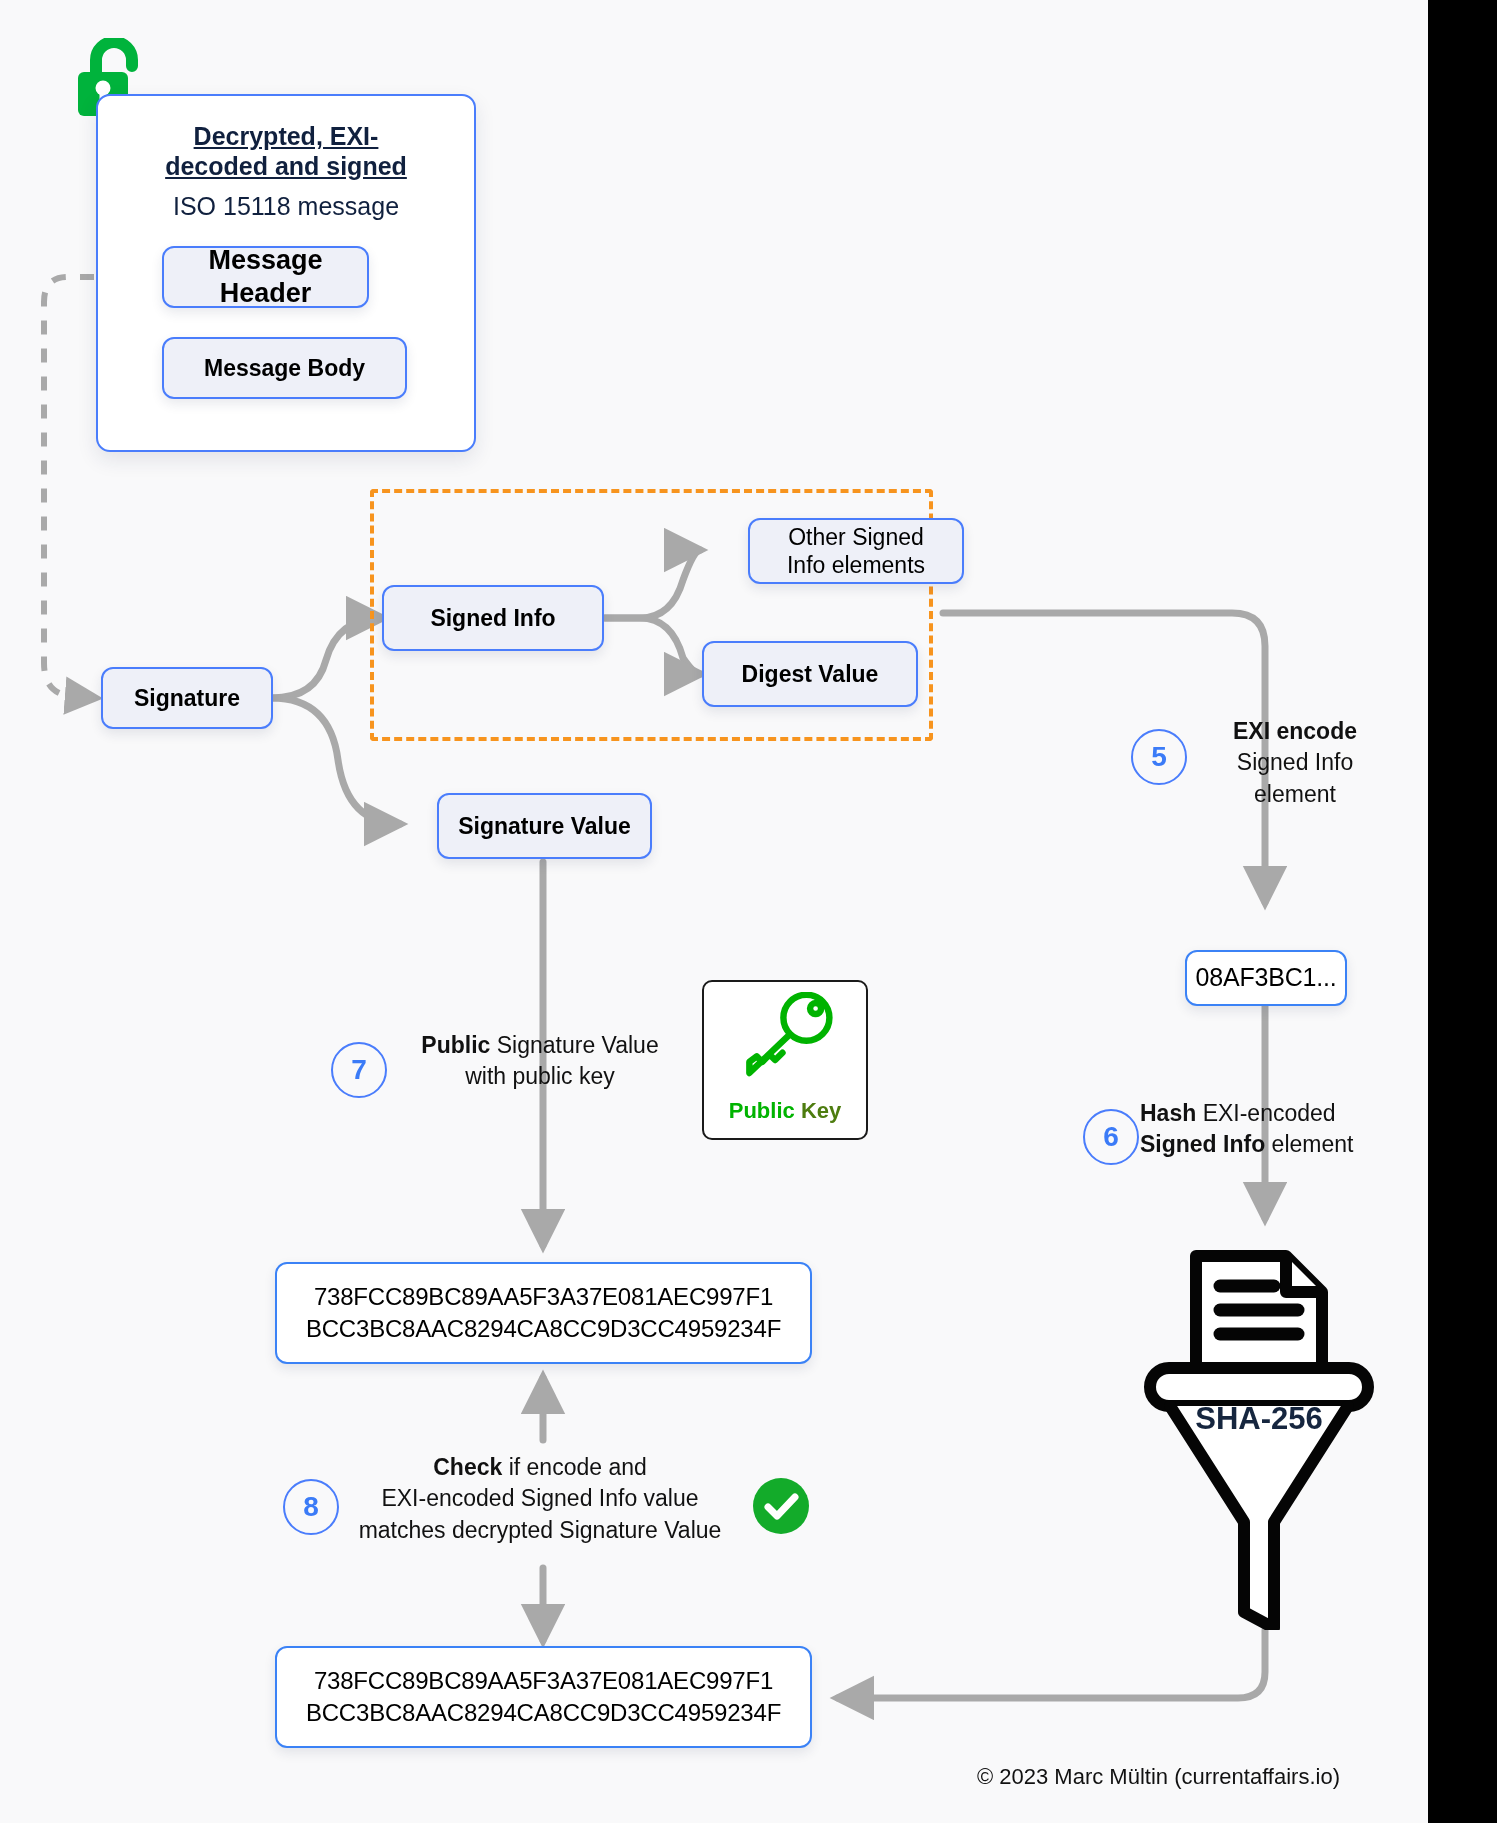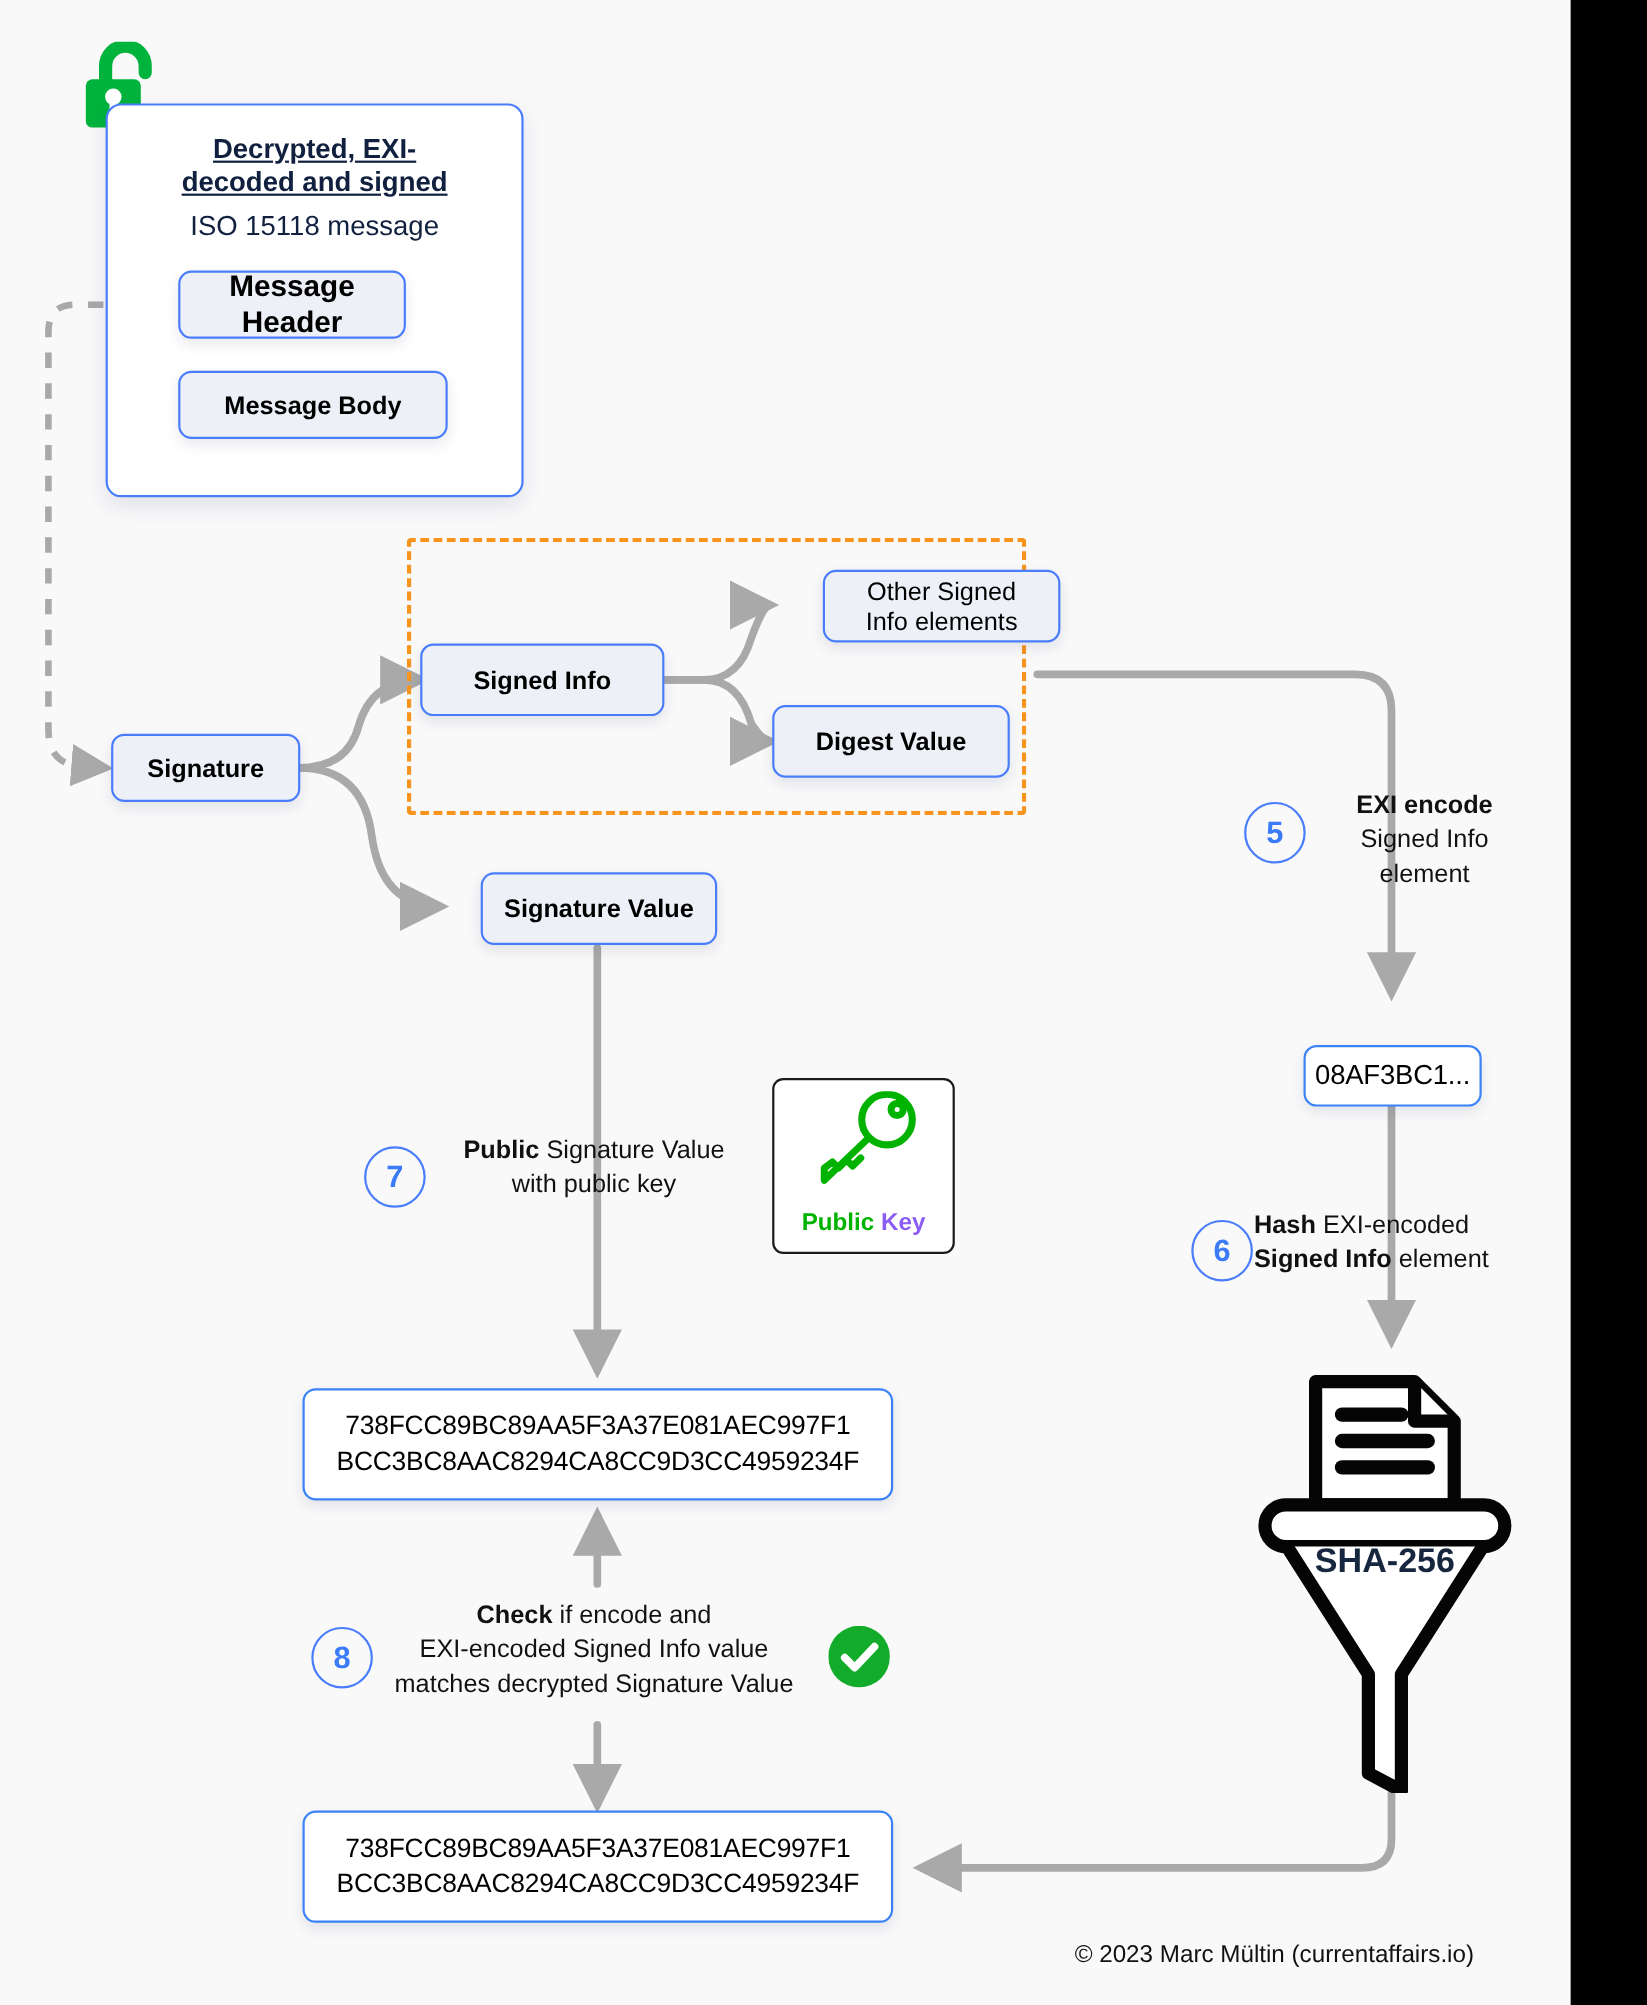--- a/index.html
+++ b/index.html
@@ -132,21 +132,21 @@
   }
   #pkcard .pklabel {
     position: absolute;
     left: 0; bottom: 14px;
     width: 100%;
     text-align: center;
     font-size: 22px;
     font-weight: bold;
   }
   #pkcard .pklabel .g { color: #00b300; margin-top: 30px; }
-  #pkcard .pklabel .k { color: #8b5cf6; }
+  #pkcard .pklabel .k { color: #4d7c0f; }
 
   
   .hashbox {
     position: absolute;
     box-sizing: border-box;
     border: 2px solid #3b82f6;
     border-radius: 12px;
     background: #ffffff;
     box-shadow: 0 5px 12px rgba(30,40,80,.10);
     display: flex;

